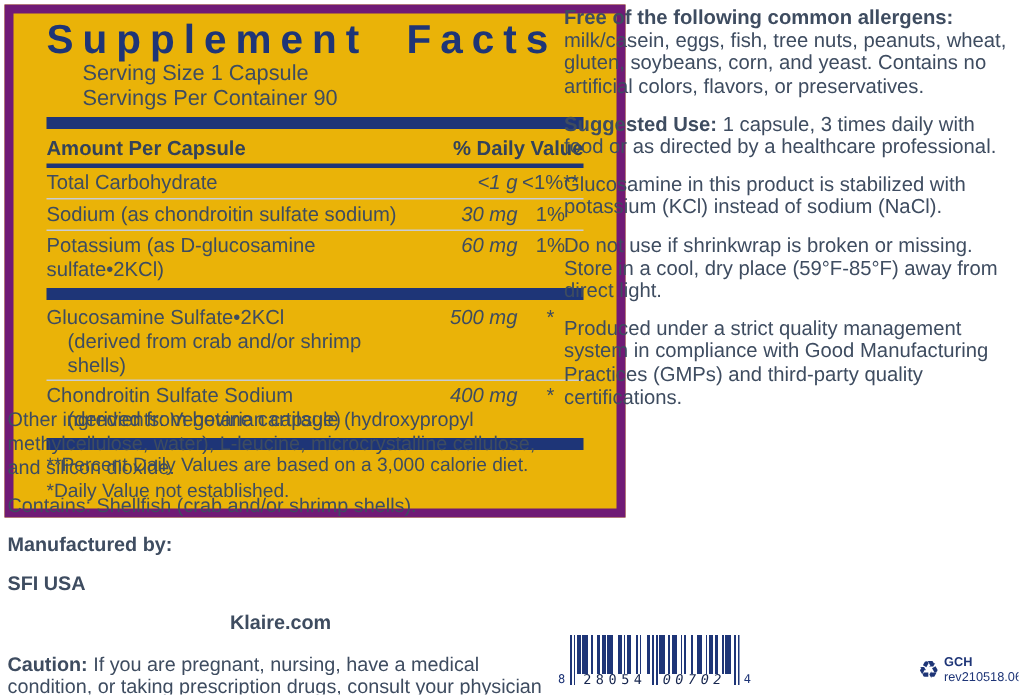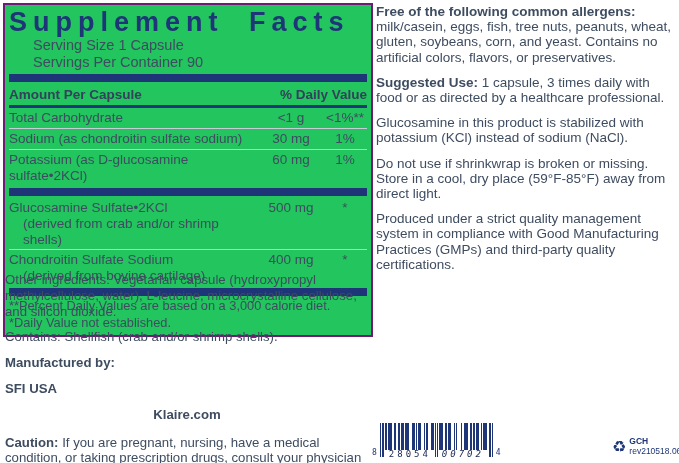--- a/index.html
+++ b/index.html
@@ -5,39 +5,39 @@
   html,body{margin:0;padding:0;}
   body{
     width:679px;height:463px;overflow:hidden;background:#ffffff;
     font-family:"Liberation Sans",sans-serif;color:#3e4c60;position:relative;
   }
   .page{position:absolute;inset:0;}
 
   
   .facts-box{
     position:absolute;left:3px;top:3px;width:358px;
-    border:2px solid #701a75;padding:2px 4px 4px;box-sizing:content-box;
-    background:#22c55e;
+    border:6px solid #701a75;padding:2px 22px 4px;box-sizing:content-box;
+    background:#eab308;
   }
   .facts-title{
     font-size:27px;font-weight:bold;color:#1e3577;
     letter-spacing:6px;word-spacing:12px;line-height:30px;white-space:nowrap;
   }
   .serving-line{font-size:14.5px;line-height:16.5px;color:#3e4c60;margin-left:24px;}
   .bar{height:8px;background:#1e3577;margin:4px 0 2px;}
   .bar.mid{margin:2px 0;}
   .cols-hdr{display:flex;align-items:center;font-weight:bold;font-size:13.5px;
     padding:3px 0 3px;border-bottom:3px solid #1e3577;color:#33425a;}
   .cols-hdr .hdr-left{flex:1;}
   .cols-hdr .hdr-right{text-align:right;}
   .nrow{display:flex;align-items:flex-start;font-size:13.5px;line-height:16px;
     padding:2px 0 2px;border-bottom:1px solid #c7ccd6;}
   .nrow.no-sep{border-bottom:none;}
   .c-name{flex:1;}
-  .c-amt{width:64px;text-align:center;}
+  .c-amt{width:64px;text-align:right;font-style:italic;}
   .c-dv{width:44px;text-align:center;}
   .sub-line{font-size:13.5px;line-height:15.5px;padding-left:14px;}
   .footnote{font-size:12.8px;line-height:15.5px;margin-top:2px;}
 
   
   .left-col{position:absolute;left:5px;top:272px;width:364px;font-size:13.2px;line-height:15.8px;}
   .left-col p{margin:0 0 10px;}
   .mfg-line{margin:0;font-weight:bold;}
   .bold{font-weight:bold;}
   .caution-p{margin-top:2px;}

